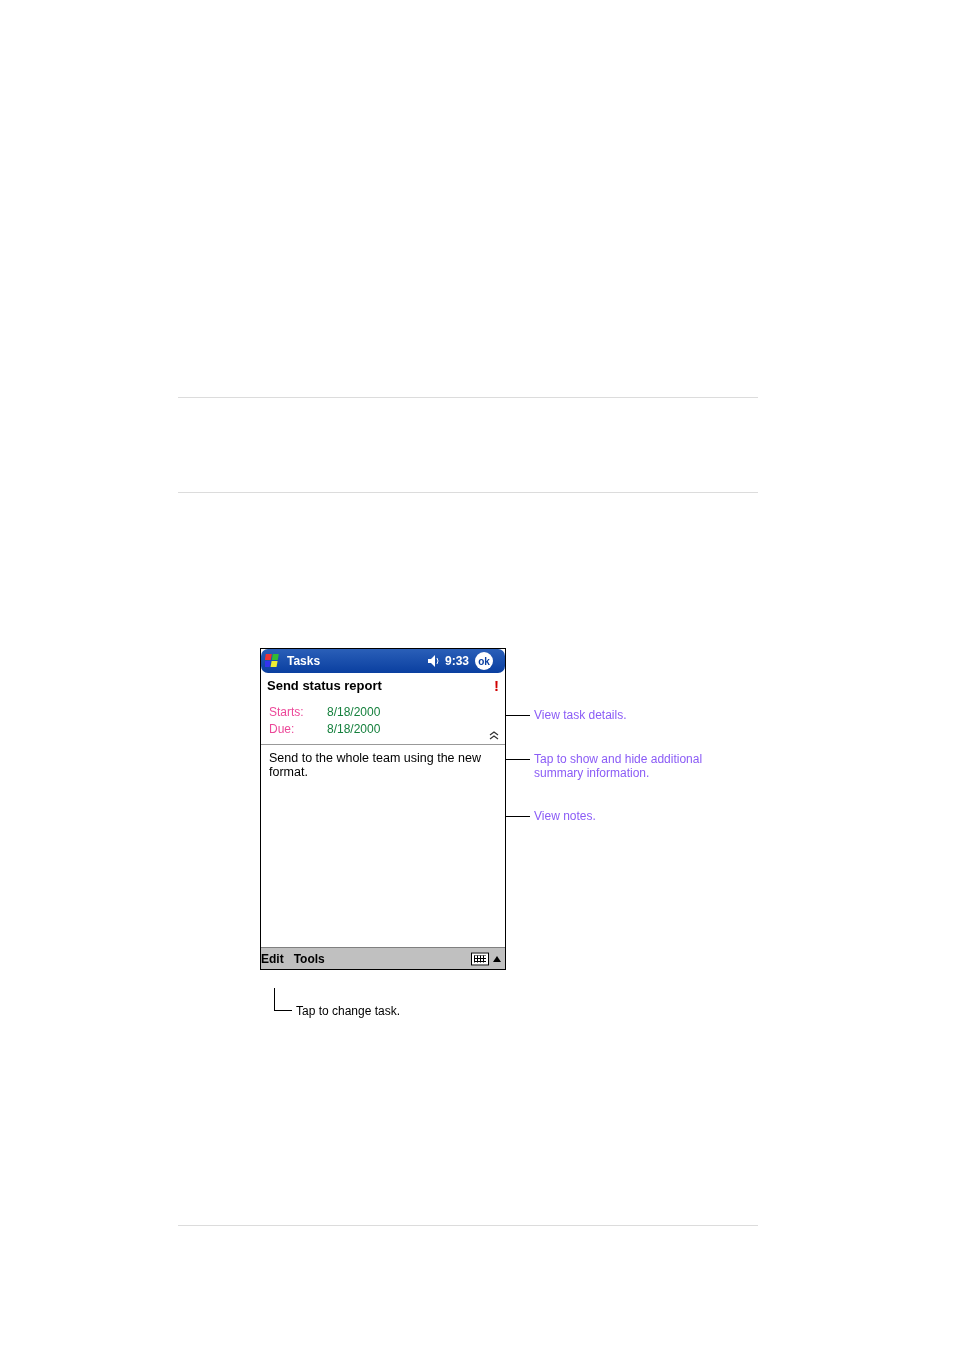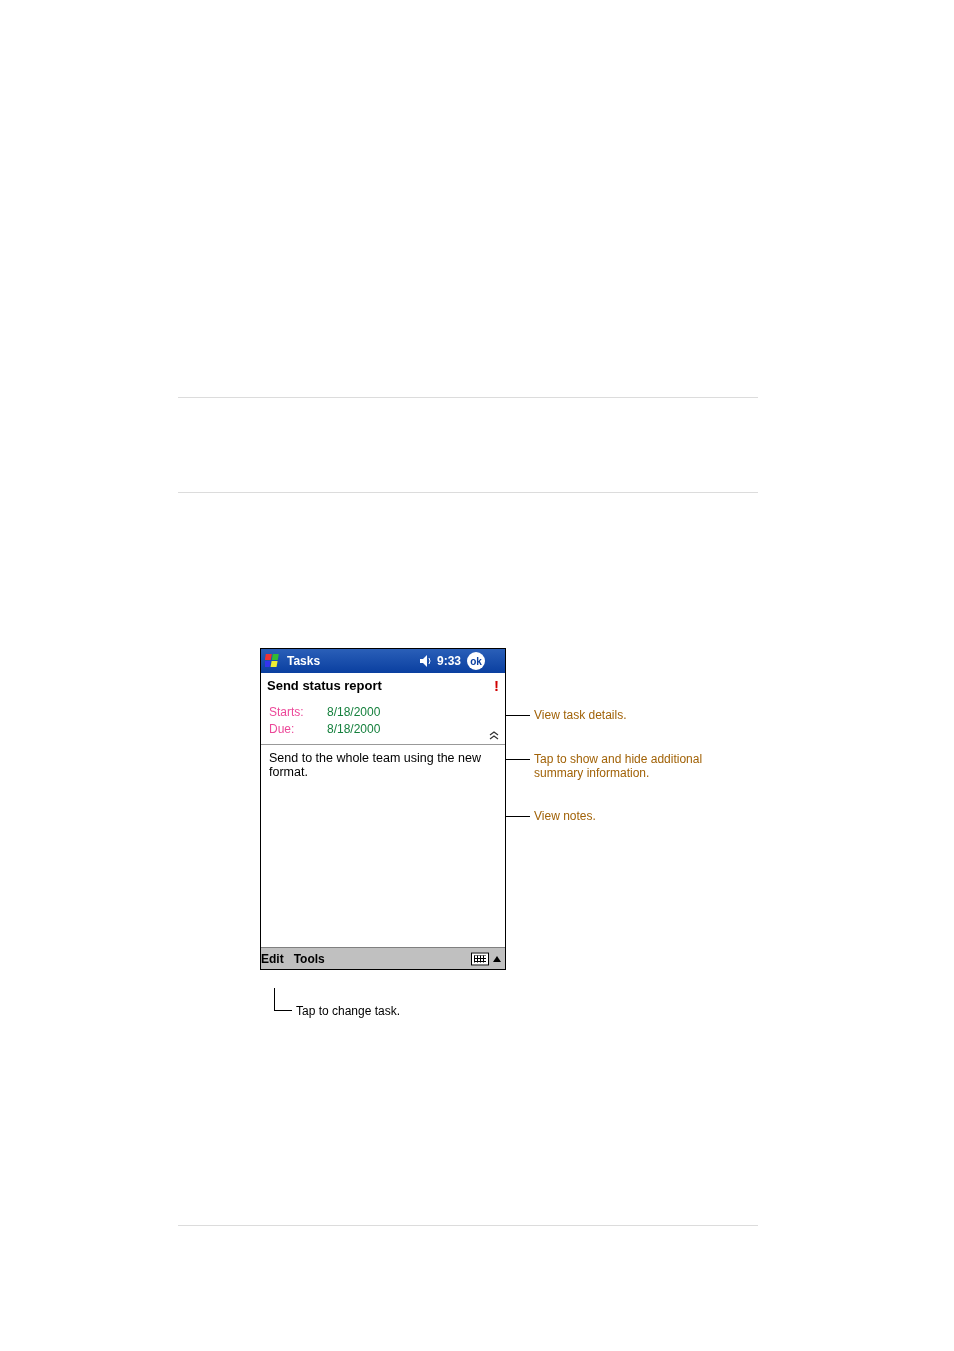--- a/index.html
+++ b/index.html
@@ -38,34 +38,35 @@
   .titlebar {
     height: 24px;
     background: #0a246a;
     background: linear-gradient(to bottom, #2a5fb8, #0a3fa0);
     color: #fff;
     display: flex;
     align-items: center;
     font-size: 12px;
     font-weight: bold;
     padding-left: 2px;
+    border-radius: 7px;
   }
   .start-flag {
     width: 20px; height: 20px;
     display: inline-flex; align-items: center; justify-content: center;
     margin-right: 4px;
   }
   .titlebar-title { flex: 1; }
   .speaker-icon { margin-right: 3px; display:inline-flex; align-items:center; }
   .time { margin-right: 6px; font-weight: bold; }
   .ok-btn {
     width: 18px; height: 18px; border-radius: 50%;
     background: #fff; color: #0a3fa0;
     display: inline-flex; align-items: center; justify-content: center;
-    font-size: 10px; font-weight: bold; margin-right: 20px;
+    font-size: 10px; font-weight: bold; margin-right: 12px;
   }
   .subject-row {
     display: flex; align-items: center; justify-content: space-between;
     padding: 4px 6px 8px 6px; font-weight: bold; font-size: 13px;
   }
   .priority-icon { color: #d00000; font-weight: bold; font-size: 15px; }
   .details {
     padding: 2px 8px 6px 8px;
     border-bottom: 1px solid #999;
     position: relative;
@@ -107,21 +108,21 @@
   }
   .up-arrow {
     position: absolute; right: 4px; top: 50%; transform: translateY(-50%);
     width: 0; height: 0; border-left: 4px solid transparent;
     border-right: 4px solid transparent; border-bottom: 6px solid #000;
   }
   
   .callout {
     position: absolute;
     font-size: 12px;
-    color: #a16207;
+    color: #8b5cf6;
     white-space: nowrap;
   }
   .callout-line {
     position: absolute;
     background: #000;
   }
   .callout-multiline { white-space: normal; line-height: 14px; width: 210px; }
   .callout-bottom {
     position: absolute;
     font-size: 12px;

